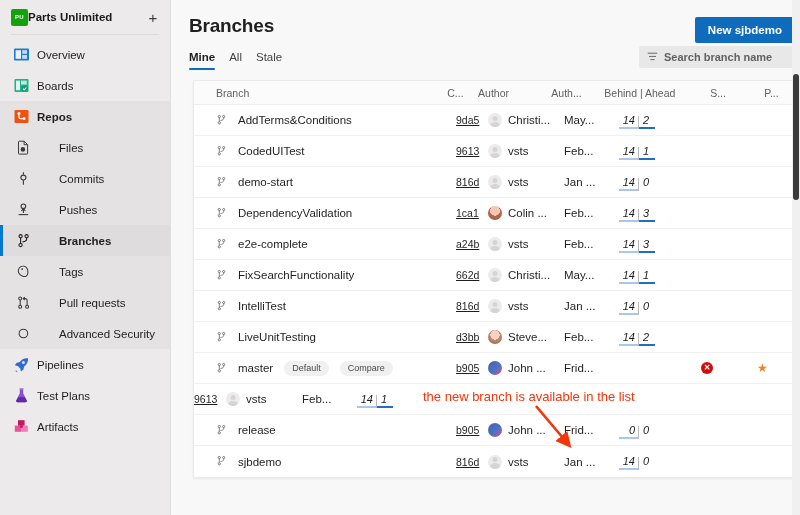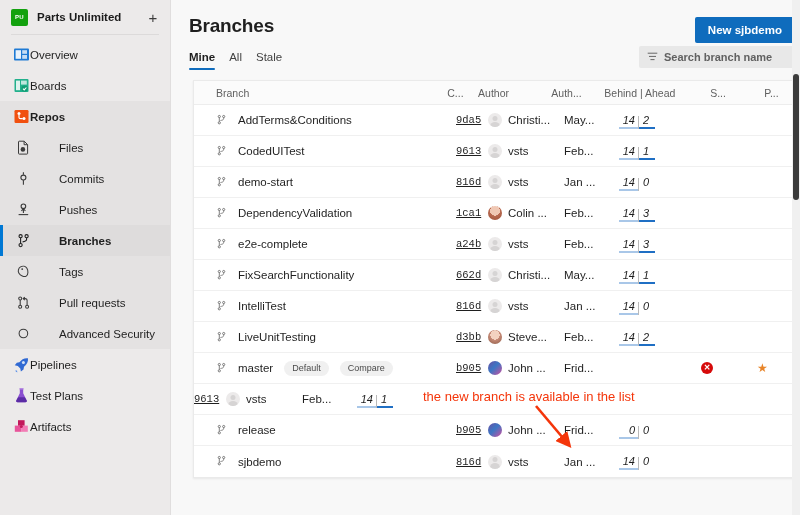--- a/index.html
+++ b/index.html
@@ -13,40 +13,40 @@
 
   
   .sidebar {
     width: 171px; height: 515px; flex: 0 0 171px;
     background: #eceaea;
     border-right: 1px solid #e0dede;
     position: relative;
   }
   .proj-header {
     height: 34px; display: flex; align-items: center;
-    padding: 0 10px 0 11px; gap: 9px;
+    padding: 0 10px 0 11px; 
   }
   .proj-avatar {
     width: 17px; height: 17px; border-radius: 2px;
     background: #13a10e; color: #fff;
     font-size: 6px; font-weight: bold;
     display: flex; align-items: center; justify-content: center;
     letter-spacing: .3px; flex: 0 0 17px;
   }
   .proj-name { font-size: 11.5px; font-weight: bold; color: #1b1b1b; flex: 1; }
   .proj-plus {
     font-size: 15px; color: #3b3b3b; line-height: 1;
     width: 14px; text-align: center; cursor: pointer;
   }
   .sep { height: 1px; background: #dcdada; margin: 0 11px; }
 
   .nav-group { padding-top: 4px; }
   .nav-item {
     height: 31px; display: flex; align-items: center;
-    padding-left: 13px; gap: 0; cursor: pointer;
+    padding-left: 13px; gap: 7px; cursor: pointer;
     position: relative; font-size: 11.5px; color: #1f1f1f;
   }
   .nav-item .lbl { white-space: nowrap; }
   .nav-item.sub { padding-left: 15px; gap: 28px; }
   .nav-item.bold .lbl { font-weight: bold; }
   .nav-item.selected { background: #dedcdc; }
   .nav-item.selected::before {
     content: ""; position: absolute; left: 0; top: 0;
     width: 2.5px; height: 100%; background: #0078d4;
   }
@@ -115,21 +115,21 @@
   .c-p      { width: 55px; display:flex; justify-content:center; }
   .thead .c-branch { padding-left: 22px; }
   .thead .c-ba { width: 90px; }
 
   .bname { white-space: nowrap; }
   .badge {
     font-size: 9px; color: #4a4a4a; background: #f0f0f0;
     border-radius: 9px; padding: 2.5px 8px; white-space: nowrap;
   }
   .hash {
-    font-family: Liberation Mono, monospace; font-size: 10.5px;
+    font-family: Liberation Sans, sans-serif; font-size: 10.5px;
     color: #1f1f1f; text-decoration: underline; cursor: pointer;
     white-space: nowrap; overflow: hidden; display: block; width: 26px;
   }
   .av {
     width: 14px; height: 14px; border-radius: 50%; flex: 0 0 14px;
     background: #eceaea; position: relative; overflow: hidden;
   }
   .av.generic::after {
     content:""; position:absolute; left:50%; top:2.5px; transform:translateX(-50%);
     width:5px; height:5px; border-radius:50%; background:#d6d4d4;

